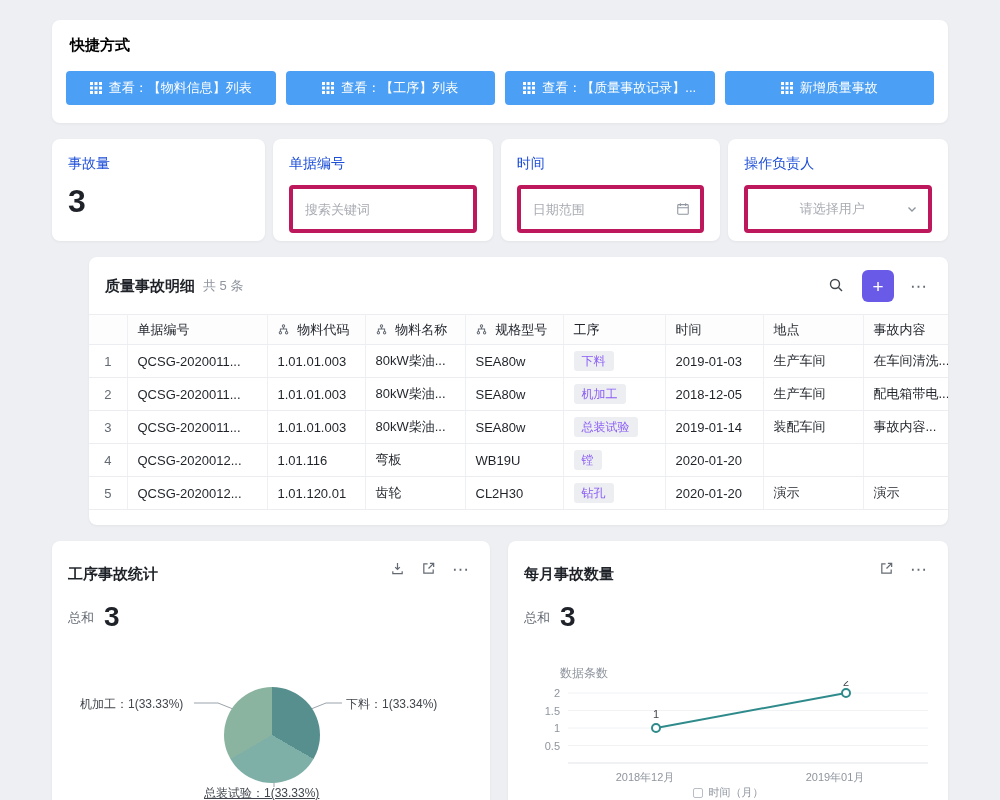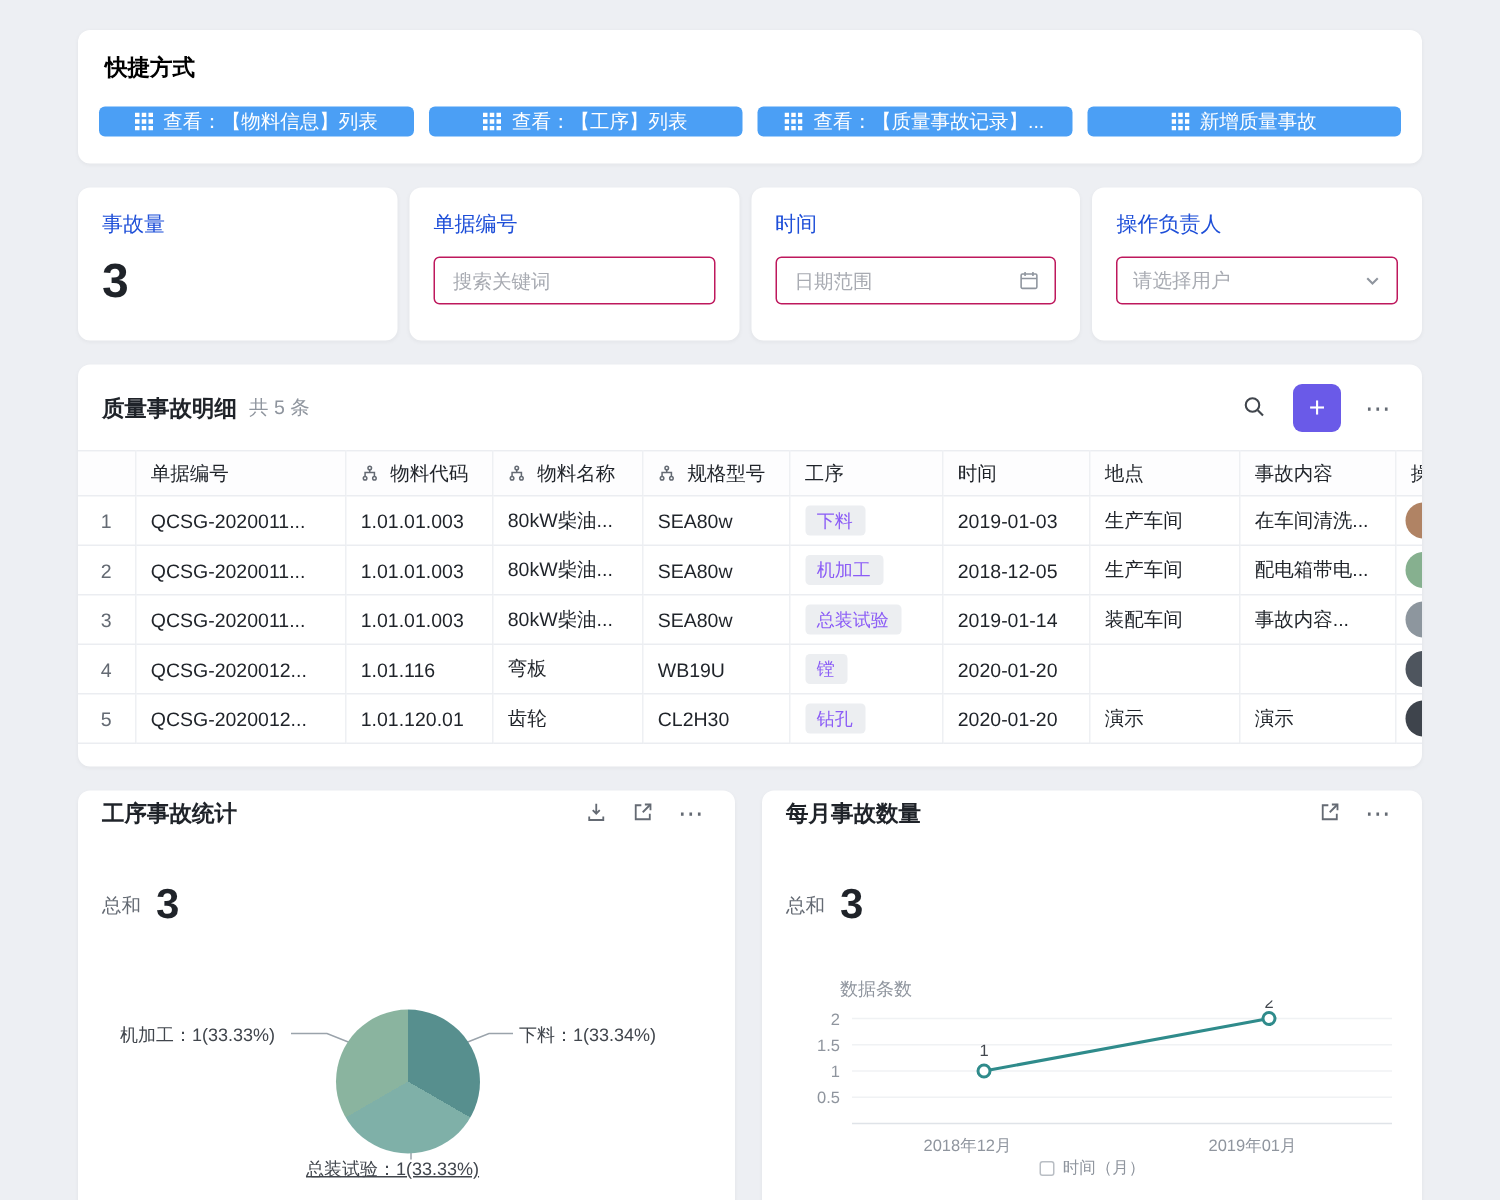--- a/index.html
+++ b/index.html
@@ -5,41 +5,41 @@
   * { box-sizing: border-box; }
   body { margin:0; background:#edeff3; font-family:"Liberation Sans","DejaVu Sans",sans-serif; }
   .canvas { position:relative; width:1000px; height:800px; overflow:hidden; background:#edeff3; }
   .inner { position:absolute; left:52px; top:20px; width:896px; }
   .card { background:#fff; border-radius:8px; box-shadow:0 1px 3px rgba(31,35,41,.05); }
 
   
   .shortcuts { padding:16px 14px 18px; margin-bottom:16px; }
   .sc-title { font-size:15px; font-weight:700; color:#000000; padding:0 4px 16px; }
   .btn-row { display:flex; gap:10px; }
-  .blue-btn { flex:1; height:20px; display:flex; align-items:center; justify-content:center; gap:7px;
+  .blue-btn { flex:1; height:34px; display:flex; align-items:center; justify-content:center; gap:7px;
     background:#4b9ff5; color:#fff; border:none; border-radius:4px; font-size:13px; cursor:pointer;
     white-space:nowrap; overflow:hidden; font-family:inherit; }
 
   
   .filter-row { display:flex; gap:8px; margin-bottom:16px; }
   .f-card { height:102px; padding:16px; }
   .stat { width:213px; }
   .f-label { font-size:14px; color:#1d4ed8; }
   .stat-value { font-size:32px; font-weight:700; color:#1f2329; margin-top:12px; line-height:1; }
   .field { flex:1; }
-  .input { display:flex; align-items:center; height:32px; border:1px solid #be185d; border-radius:4px;
+  .input { display:flex; align-items:center; height:48px; border:4px solid #be185d; border-radius:4px;
     padding:0 10px; margin-top:12px; background:#fff; }
   .input input { border:none; outline:none; width:100%; font-size:13px; color:#1f2329;
     font-family:inherit; background:transparent; }
   .input input::placeholder { color:#a8abb2; }
-  .ph { flex:1; color:#a8abb2; font-size:13px; white-space:nowrap; overflow:hidden; }
+  .ph { flex:1; color:#a8abb2; font-size:13px; white-space:nowrap; overflow:hidden;text-align:center; }
   .in-icon { flex:0 0 auto; display:flex; }
 
   
-  .table-card { margin-bottom:16px; height:268px; overflow:hidden; }
+  .table-card { margin-bottom:16px; height:268px; overflow:hidden;margin-left:37px; }
   .t-head { display:flex; align-items:center; padding:13px 16px 12px; }
   .t-title { font-size:15px; font-weight:700; color:#1f2329; }
   .t-count { font-size:13px; color:#8f959e; margin-left:8px; }
   .spacer { flex:1; }
   .icon-btn { background:none; border:none; padding:4px; display:flex; align-items:center; cursor:pointer; color:#646a73; }
   .plus-btn { width:32px; height:32px; border-radius:6px; background:#6a5ae8; color:#fff; border:none;
     font-size:19px; line-height:1; display:flex; align-items:center; justify-content:center; margin:0 12px 0 14px; cursor:pointer; }
   .more { font-size:17px; color:#646a73; letter-spacing:1px; }
 
   .tbl-wrap { width:896px; overflow:hidden; }
@@ -51,21 +51,21 @@
   .th-ic { display:inline-block; vertical-align:-1px; margin-right:5px; }
   .tag { display:inline-block; background:#eceef1; border-radius:3px; padding:3px 8px; font-size:12px; color:#8b5cf6; line-height:1.2; }
   .avatar { width:24px; height:24px; border-radius:50%; display:inline-block; vertical-align:middle; }
   .av1{background:#b08364}.av2{background:#86b08f}.av3{background:#8d969e}.av4{background:#4e555e}.av5{background:#3e444c}
 
   
   .charts-row { display:flex; gap:18px; }
   .chart-card { height:300px; position:relative; }
   .left-chart { width:438px; }
   .right-chart { width:440px; }
-  .c-head { display:flex; align-items:center; padding:1px 16px 0; }
+  .c-head { display:flex; align-items:flex-end; padding:14px 16px 0; }
   .c-title { font-size:15px; font-weight:700; color:#1f2329; flex:1; }
   .c-icons { display:flex; gap:8px; align-items:center; }
   .total { position:absolute; left:16px; top:62px; display:flex; align-items:flex-end; gap:10px; }
   .total-label { font-size:13px; color:#646a73; padding-bottom:4px; }
   .total-value { font-size:28px; font-weight:700; color:#1f2329; line-height:1; }
 
   
   .pie-wrap { position:absolute; left:0; top:130px; width:438px; height:200px; }
   .pie { position:absolute; left:172px; top:16px; width:96px; height:96px; border-radius:50%;
     background:conic-gradient(from 0deg, #578f8e 0deg 120deg, #7fb0a8 120deg 240deg, #8ab49f 240deg 360deg); }

